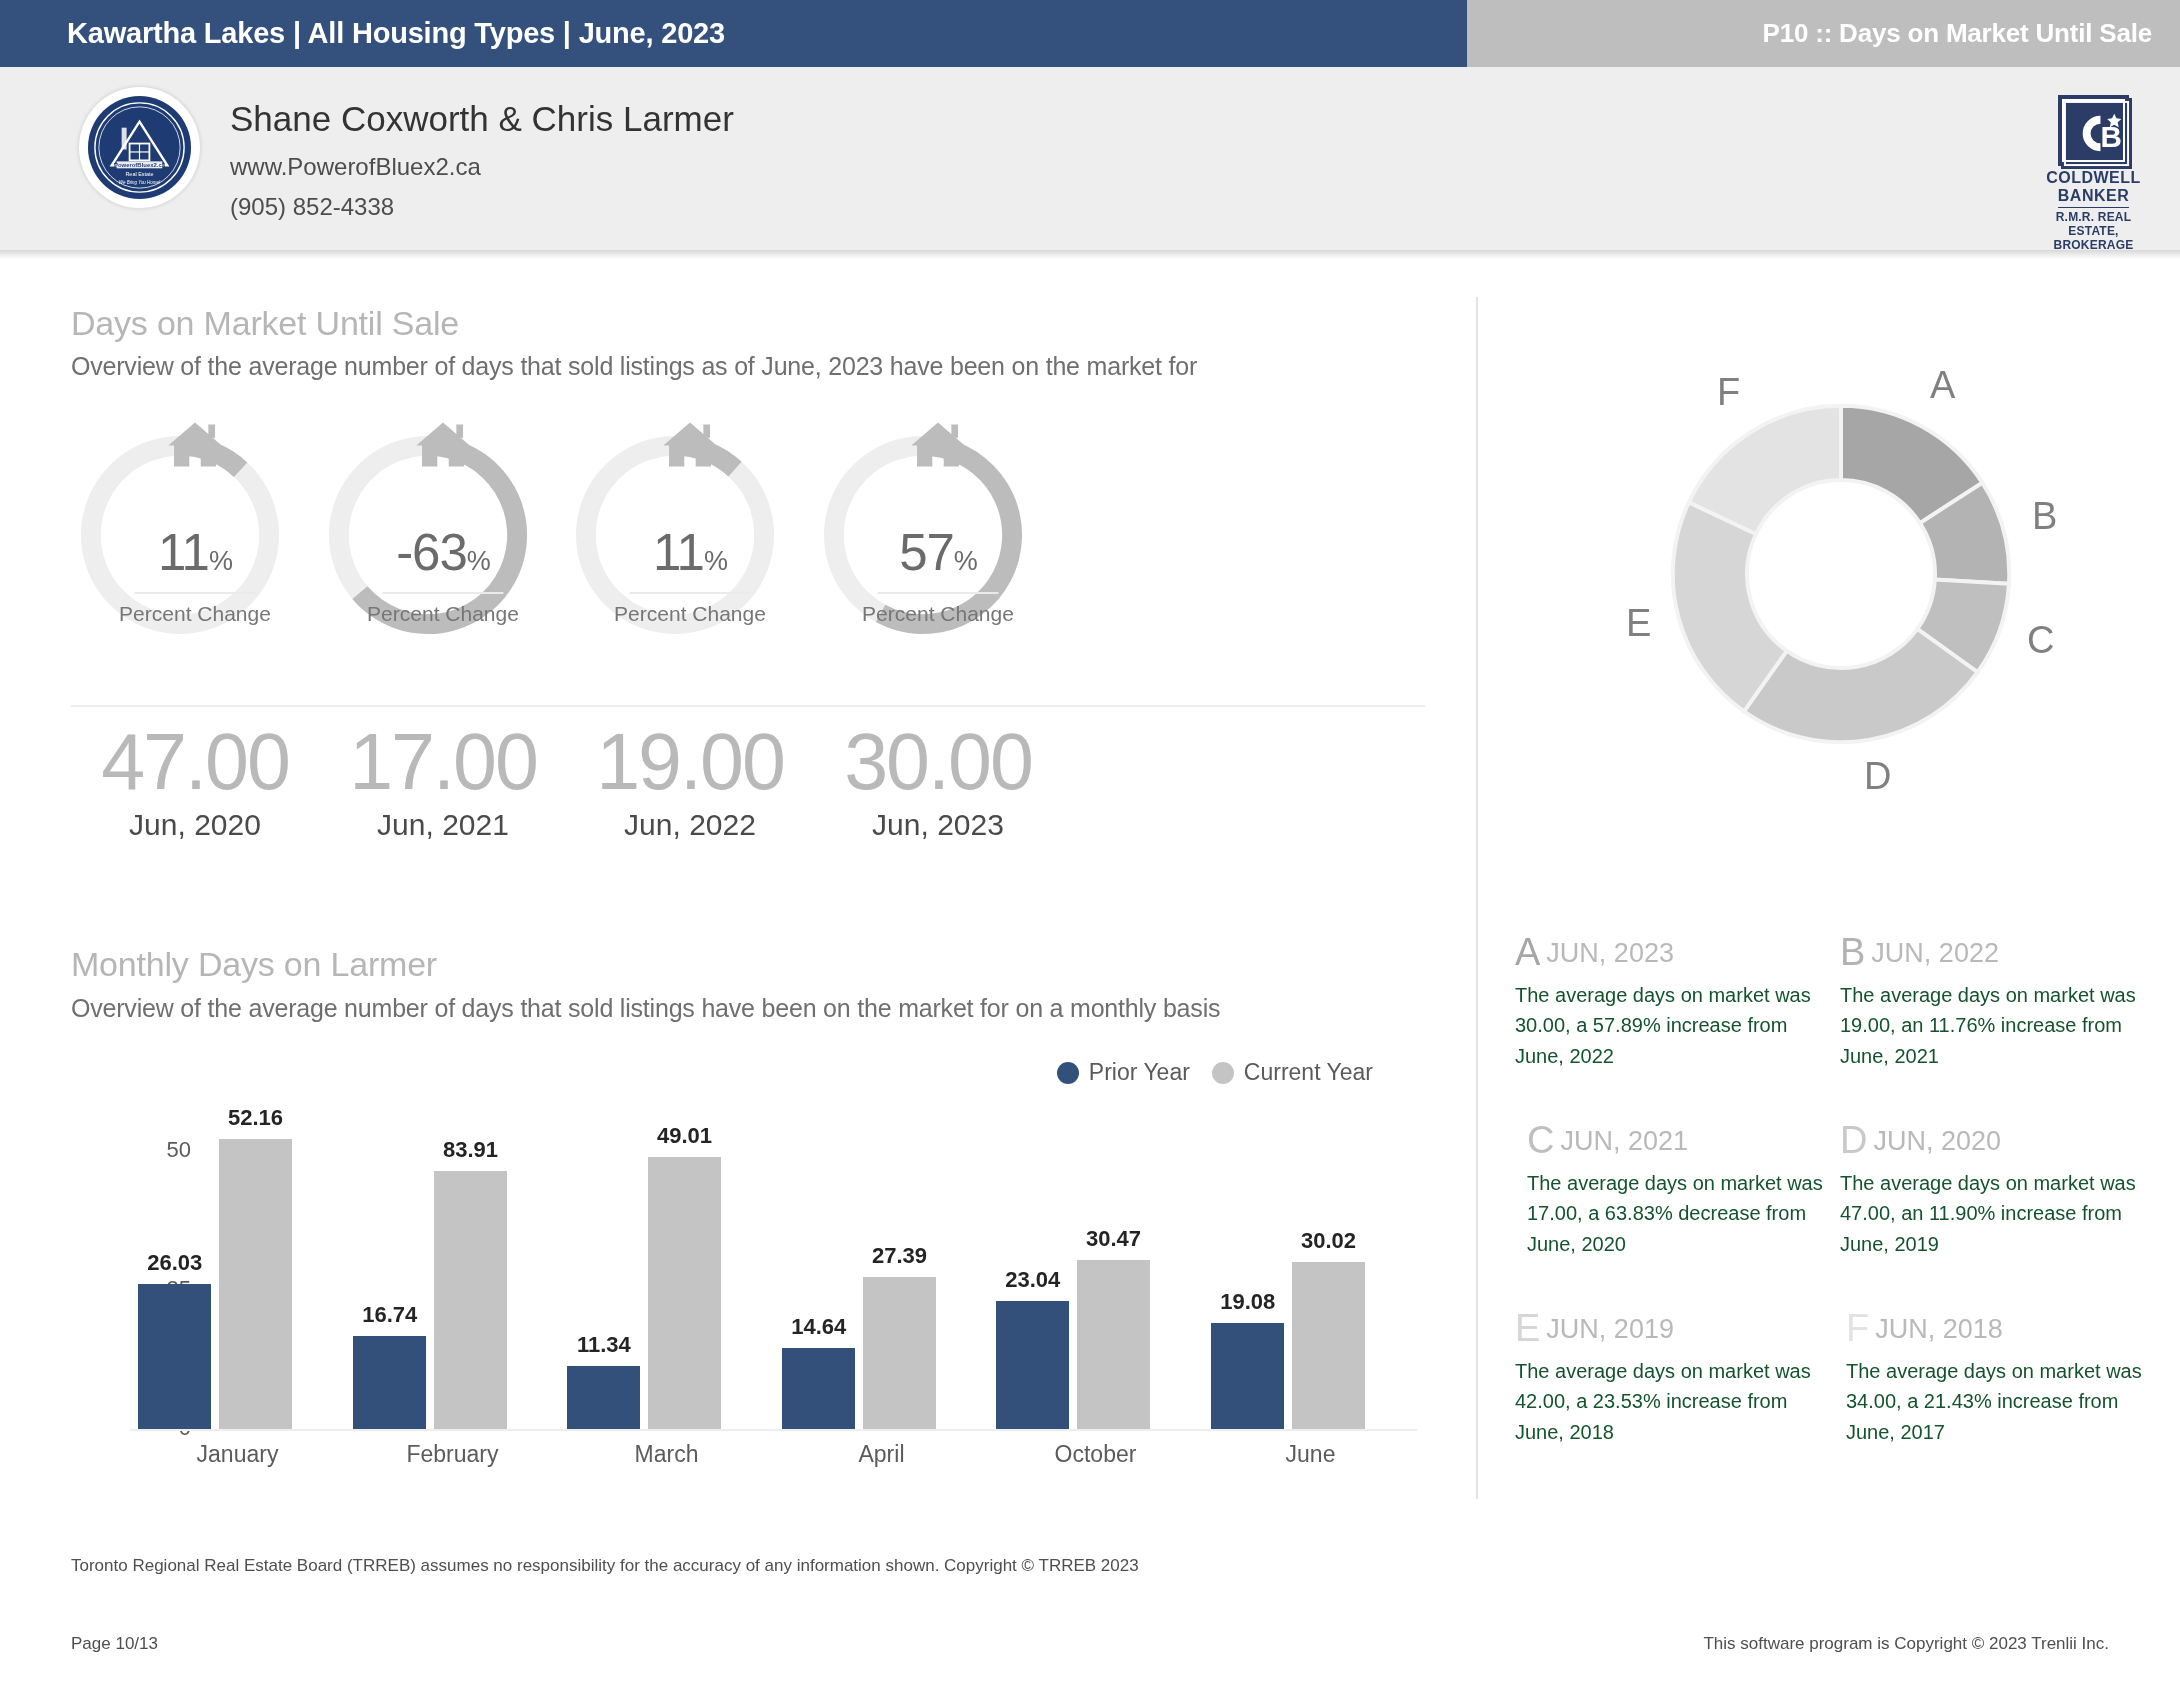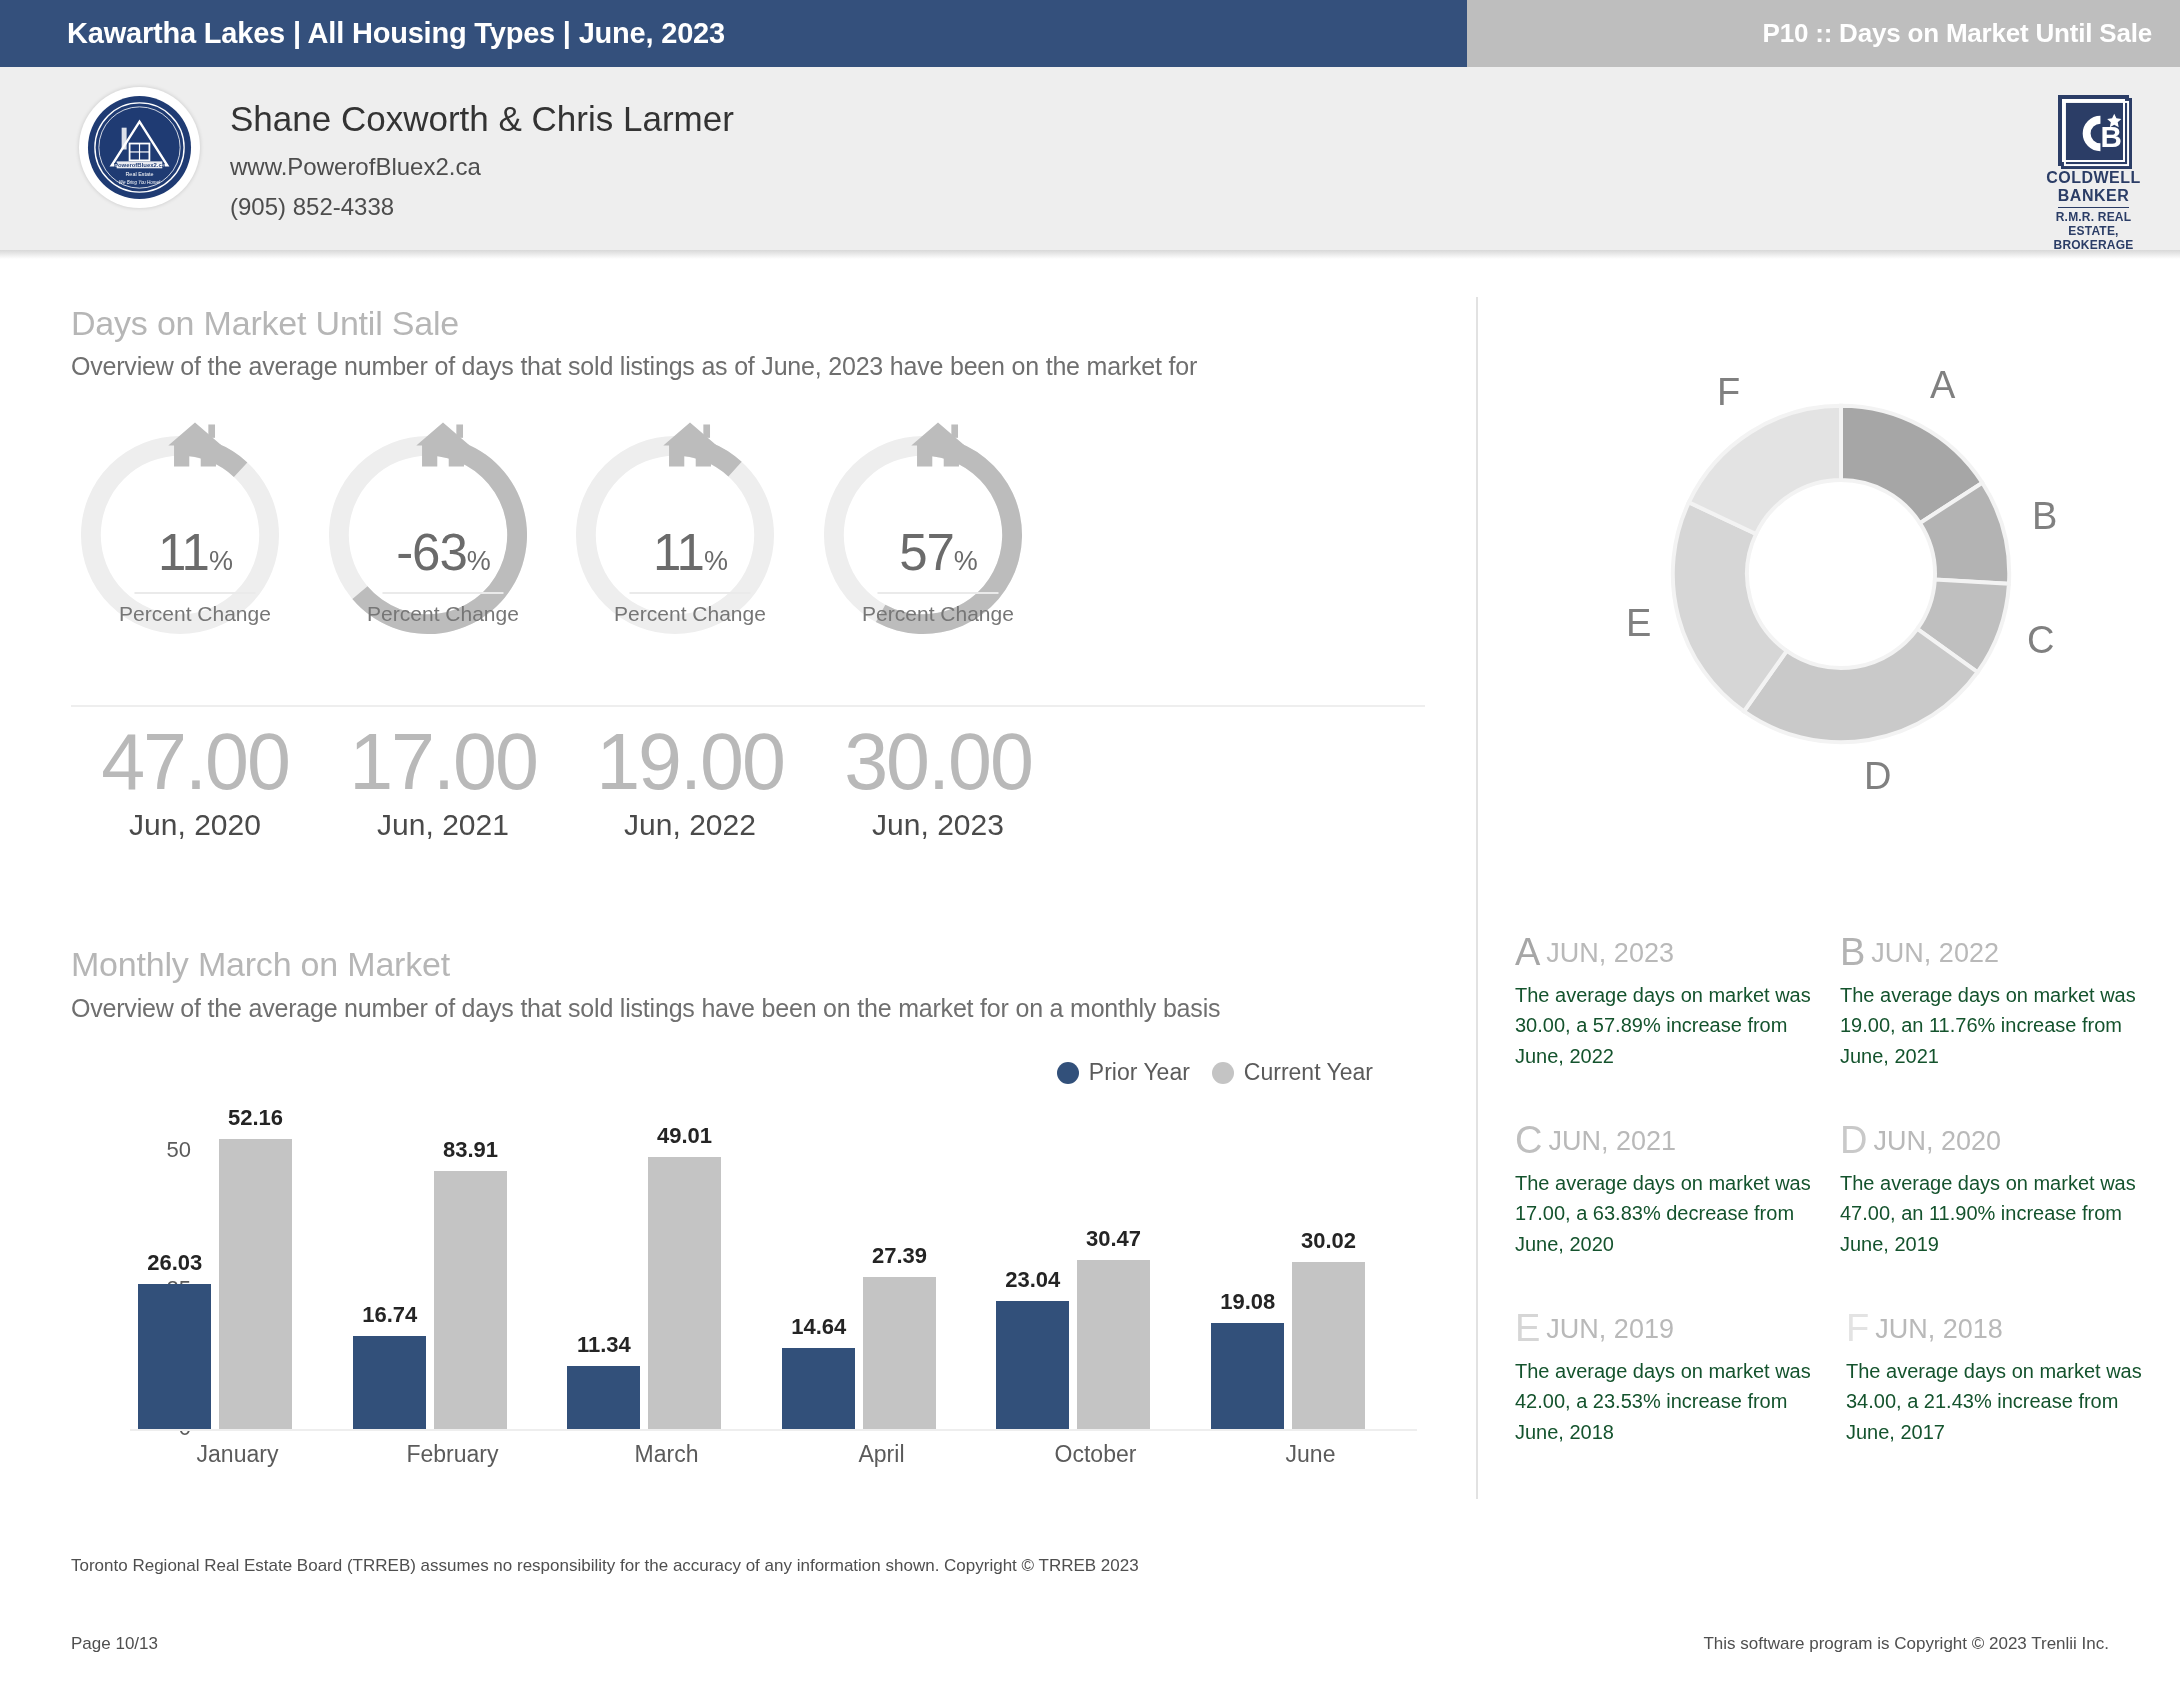--- a/index.html
+++ b/index.html
@@ -306,21 +306,21 @@
       <div class="bigval" style="left: 495px;">
         <div class="num">19.00</div>
         <div class="dt">Jun, 2022</div>
       </div>
       <div class="bigval" style="left: 743px;">
         <div class="num">30.00</div>
         <div class="dt">Jun, 2023</div>
       </div>
     </div>
 
-  <div class="sec-title" id="mdm-title">Monthly March on Market</div>
+  <div class="sec-title" id="mdm-title">Monthly Days on Larmer</div>
   <div class="sec-sub" id="mdm-sub">Overview of the average number of days that sold listings have been on the market for on a monthly basis</div>
 
   <div class="chart">
     <div class="legend" id="chart-legend">
         <div class="item">
           <span class="dot" style="background:#32507a"></span>
           <span class="ltxt">Prior Year</span>
         </div>
         <div class="item">
           <span class="dot" style="background:#c4c4c4"></span>
@@ -426,21 +426,21 @@
 
   <div class="legend-grid" id="legend-grid">
       <div class="lg-cell" style="left: 0px; top: 0px;">
         <div class="lg-head"><span class="lg-letter" style="color:#a6a6a6">A</span><span class="lg-period">JUN, 2023</span></div>
         <div class="lg-body">The average days on market was 30.00, a 57.89% increase from June, 2022</div>
       </div>
       <div class="lg-cell" style="left: 325px; top: 0px;">
         <div class="lg-head"><span class="lg-letter" style="color:#b3b3b3">B</span><span class="lg-period">JUN, 2022</span></div>
         <div class="lg-body">The average days on market was 19.00, an 11.76% increase from June, 2021</div>
       </div>
-      <div class="lg-cell" style="left: 0px; top: 188px;">
+      <div class="lg-cell" style="left: 12px; top: 188px;">
         <div class="lg-head"><span class="lg-letter" style="color:#bfbfbf">C</span><span class="lg-period">JUN, 2021</span></div>
         <div class="lg-body">The average days on market was 17.00, a 63.83% decrease from June, 2020</div>
       </div>
       <div class="lg-cell" style="left: 325px; top: 188px;">
         <div class="lg-head"><span class="lg-letter" style="color:#c9c9c9">D</span><span class="lg-period">JUN, 2020</span></div>
         <div class="lg-body">The average days on market was 47.00, an 11.90% increase from June, 2019</div>
       </div>
       <div class="lg-cell" style="left: 0px; top: 376px;">
         <div class="lg-head"><span class="lg-letter" style="color:#d6d6d6">E</span><span class="lg-period">JUN, 2019</span></div>
         <div class="lg-body">The average days on market was 42.00, a 23.53% increase from June, 2018</div>

